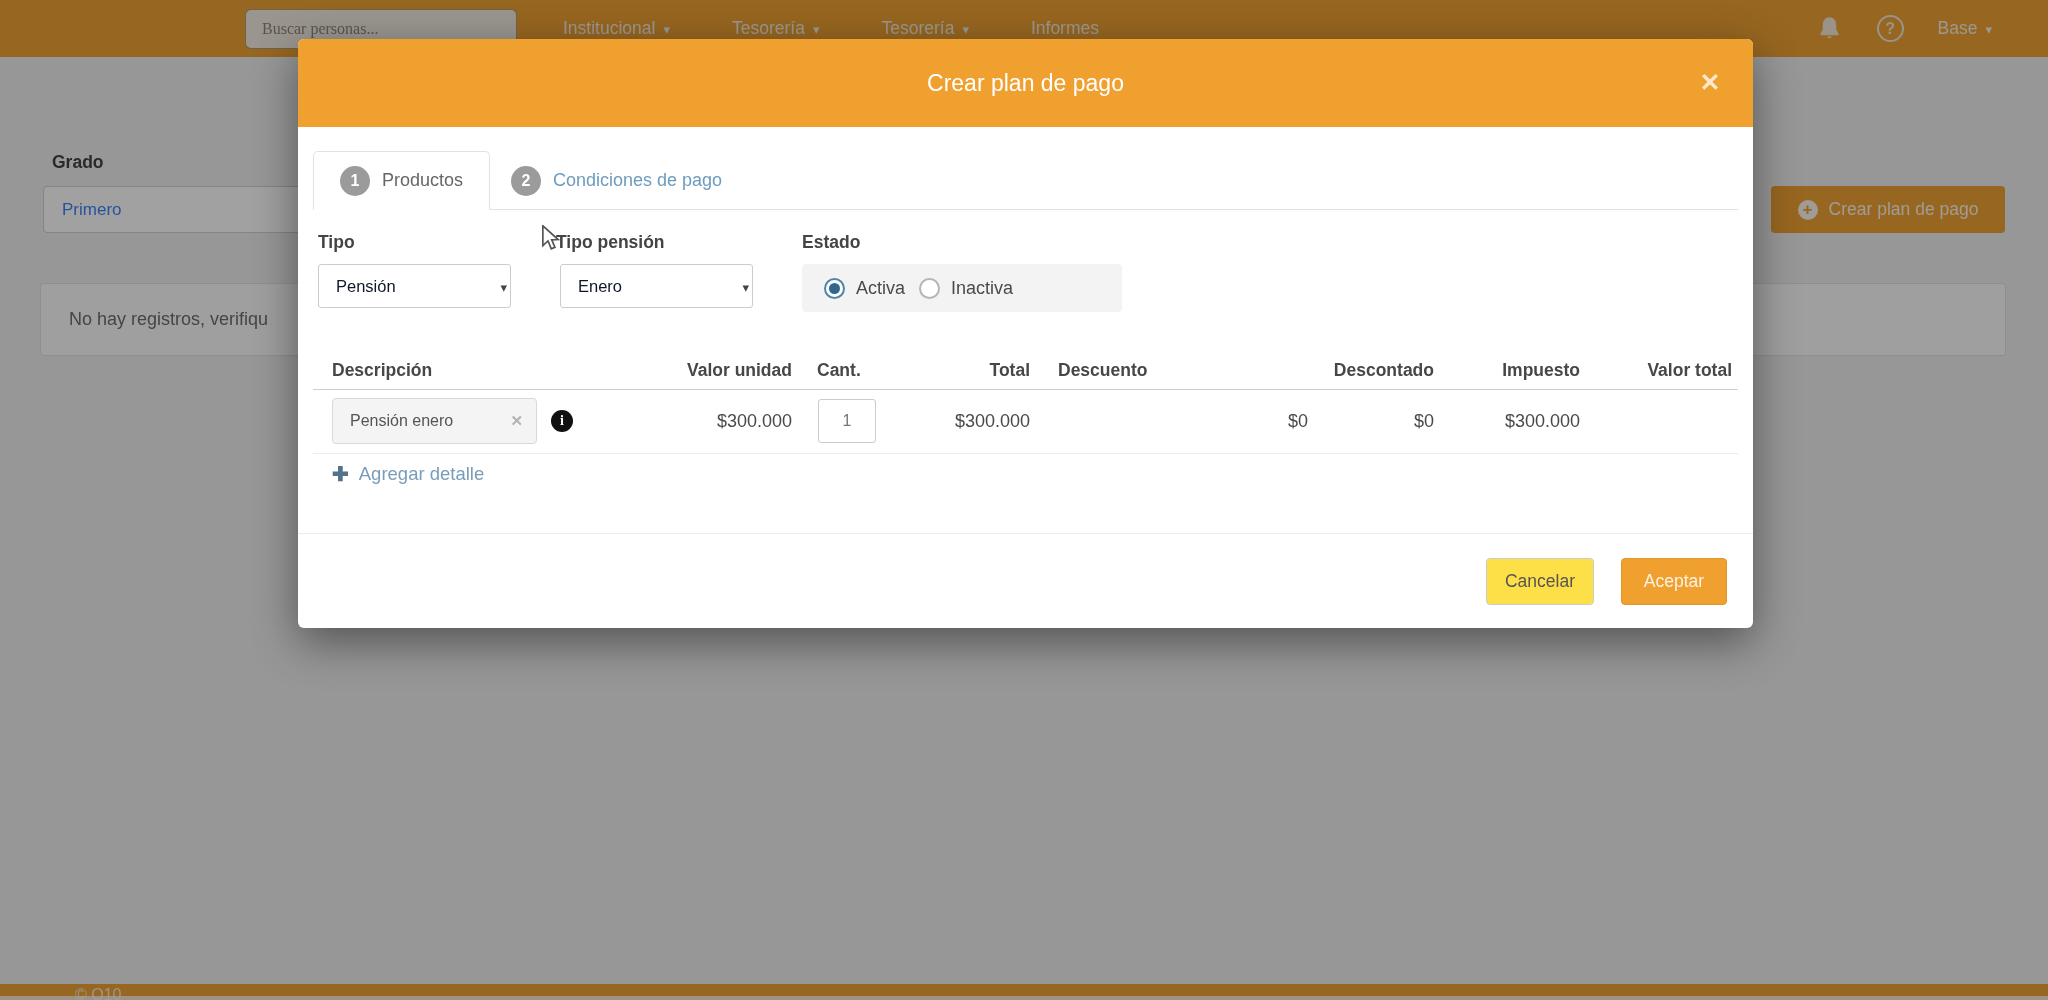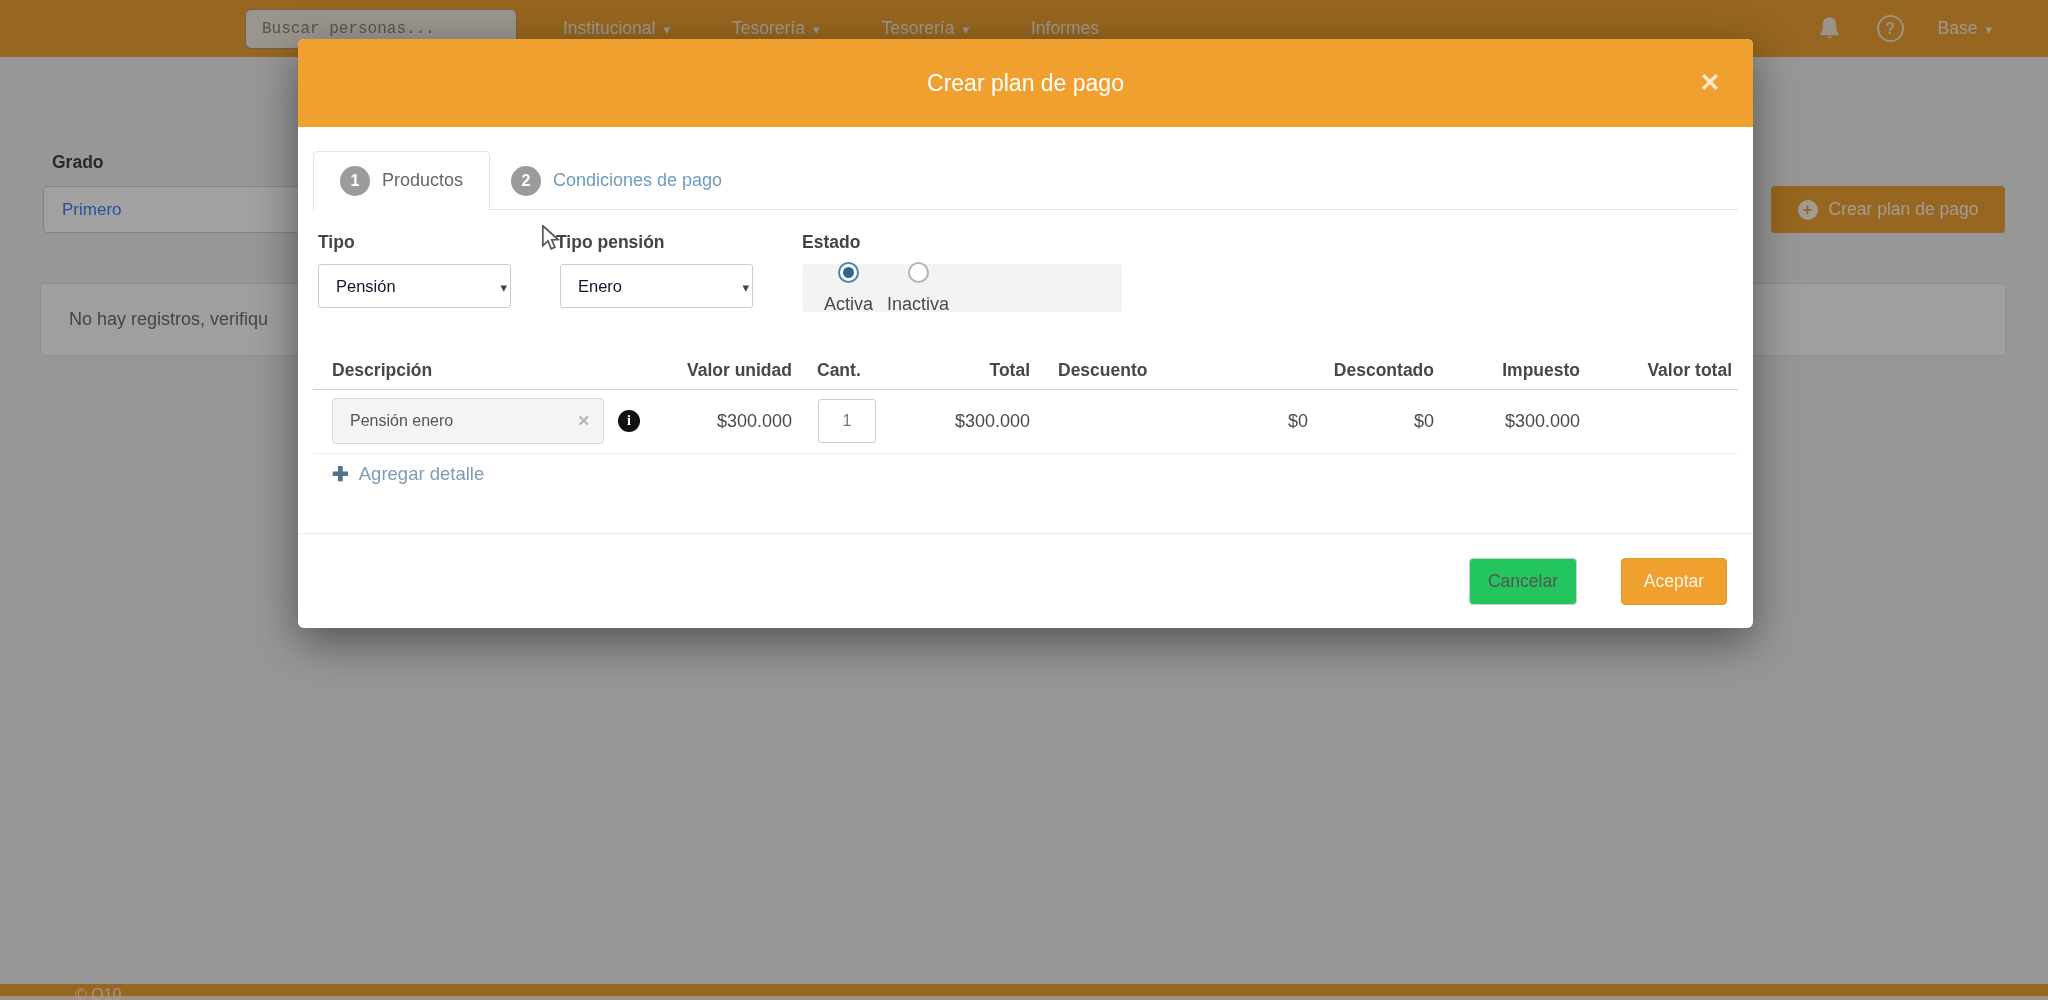--- a/index.html
+++ b/index.html
@@ -8,21 +8,21 @@
 
   
   .bg-layer { position:absolute; inset:0; z-index:1; }
 
   .navbar { position:absolute; top:0; left:0; width:100%; height:57px; background:#EFA02F; }
   .logo-box { position:absolute; top:10px; left:45px; width:148px; height:110px; background:#f4f4f4;
               border-radius:4px; box-shadow:0 2px 8px rgba(0,0,0,.3); display:flex; align-items:center;
               justify-content:center; z-index:3; }
   .search { position:absolute; top:9px; left:245px; width:272px; height:40px; border:1px solid rgba(120,90,30,.55);
             border-radius:6px; background:#f4ede2; padding:0 16px; font-size:16px; color:#555;
-            font-family:Liberation Mono, monospace; outline:none; }
+            font-family:Liberation Serif, serif; outline:none; }
   .search::placeholder { color:#8d8578; }
   .nav-menu { position:absolute; left:563px; top:0; height:57px; display:flex; align-items:center; gap:62px; }
   .nav-item { display:flex; align-items:center; gap:8px; color:#f7efe2; font-size:17.5px; cursor:pointer; }
   .caret::after { content:"▾"; font-size:13px; line-height:1; }
   .nav-right { position:absolute; right:56px; top:0; height:57px; display:flex; align-items:center; gap:34px; }
   .bell { display:flex; }
   .help-circle { width:27px; height:27px; border:2px solid #f2e9da; border-radius:50%; color:#f2e9da;
                  display:flex; align-items:center; justify-content:center; font-size:16px; font-weight:bold; }
   .help-circle::after { content:"?"; }
   .account { display:flex; align-items:center; gap:8px; color:#f7efe2; font-size:17.5px; }
@@ -68,36 +68,36 @@
 
   .field-label { position:absolute; top:193px; font-size:17.5px; font-weight:bold; color:#444; }
   .fake-select { position:absolute; top:225px; height:44px; background:#fff; border:1px solid #ccc;
                  border-radius:3px; display:flex; align-items:center; justify-content:space-between;
                  padding:0 3px 0 17px; font-size:16.5px; color:#0f172a; cursor:pointer; }
   .fake-select .caret::after { color:#444; }
   .cursor-pointer { position:absolute; left:243px; top:186px; z-index:4; }
 
   .estado-group { position:absolute; left:504px; top:225px; width:320px; height:48px; background:#f3f3f3;
                   border-radius:4px; display:flex; align-items:center; gap:14px; padding:0 22px; }
-  .radio-opt { display:flex; align-items:center; gap:11px; font-size:18px; color:#4a4a4a; cursor:pointer;flex-direction:column; }
+  .radio-opt { display:flex; align-items:center; gap:11px; font-size:18px; color:#4a4a4a; cursor:pointer; }
   .radio { width:21px; height:21px; border-radius:50%; border:2px solid #b5b5b5; background:#fff; position:relative; flex:0 0 auto; }
   .radio.selected { border-color:#4f86a8; }
   .radio.selected::after { content:""; position:absolute; inset:3px; border-radius:50%; background:#31678f; }
 
   .grid-row { position:absolute; left:34px; width:1400px; display:grid;
               grid-template-columns:316px 144px 84px 154px 278px 126px 146px 152px; align-items:center; }
   .thead { top:313px; height:36px; font-size:17.5px; font-weight:bold; color:#474747; }
   .thead-line { position:absolute; left:15px; right:15px; top:350px; border-top:1px solid #cfcfcf; }
   .tbody { top:353px; height:58px; font-size:18px; color:#4a4a4a; }
   .row-line { position:absolute; left:15px; right:15px; top:414px; border-top:1px solid #ededed; }
   .cell-r { text-align:right; }
   .cell-cant-h { padding-left:25px; }
 
   .desc-cell { display:flex; align-items:center; gap:14px; }
-  .token { width:272px; height:46px; background:#f4f4f4; border:1px solid #d9d9d9; border-radius:4px;
+  .token { width:205px; height:46px; background:#f4f4f4; border:1px solid #d9d9d9; border-radius:4px;
            display:flex; align-items:center; justify-content:space-between; padding:0 13px 0 17px;
            font-size:16px; color:#555; }
   .token-x { color:#b3b3b3; font-size:15px; font-weight:bold; cursor:pointer; }
   .token-x::after { content:"✕"; }
   .info-icon { width:22px; height:22px; border-radius:50%; background:#111; color:#fff; font-size:14px;
                font-weight:bold; font-family:"Liberation Serif", serif; display:flex; align-items:center;
                justify-content:center; flex:0 0 auto; }
   .info-icon::after { content:"i"; }
   .qty-cell { display:flex; justify-content:flex-end; }
   .qty-input { width:58px; height:44px; border:1px solid #ccc; border-radius:3px; text-align:center;
@@ -107,21 +107,21 @@
                  padding:0 13px 0 15px; font-size:16px; color:#555; cursor:pointer; }
 
   .add-detail { position:absolute; left:34px; top:423px; display:flex; align-items:center; gap:10px;
                 color:#7a9cb8; font-size:18.5px; cursor:pointer; }
   .add-plus { color:#54718a; font-weight:bold; font-size:20px; }
   .add-plus::after { content:"✚"; }
 
   .modal-footer-line { position:absolute; left:0; right:0; top:494px; border-top:1px solid #ececec; }
   .btn { position:absolute; top:519px; height:47px; border-radius:4px; font-size:17.5px; cursor:pointer;
          display:flex; align-items:center; justify-content:center; font-family:"Liberation Sans", sans-serif; }
-  .btn-cancel { right:176px; width:108px; background:#22c55e; border:1px solid #ccc; color:#555; }
+  .btn-cancel { right:159px; width:108px; background:#fde047; border:1px solid #ccc; color:#555; }
   .btn-accept { right:26px; width:106px; background:#EFA02F; border:1px solid #e3952a; color:#fdf3e2; }
 </style>
 </head>
 <body>
 
 <div class="bg-layer">
 
   <div class="navbar">
     <div class="nav-menu">
       <div class="nav-item">

